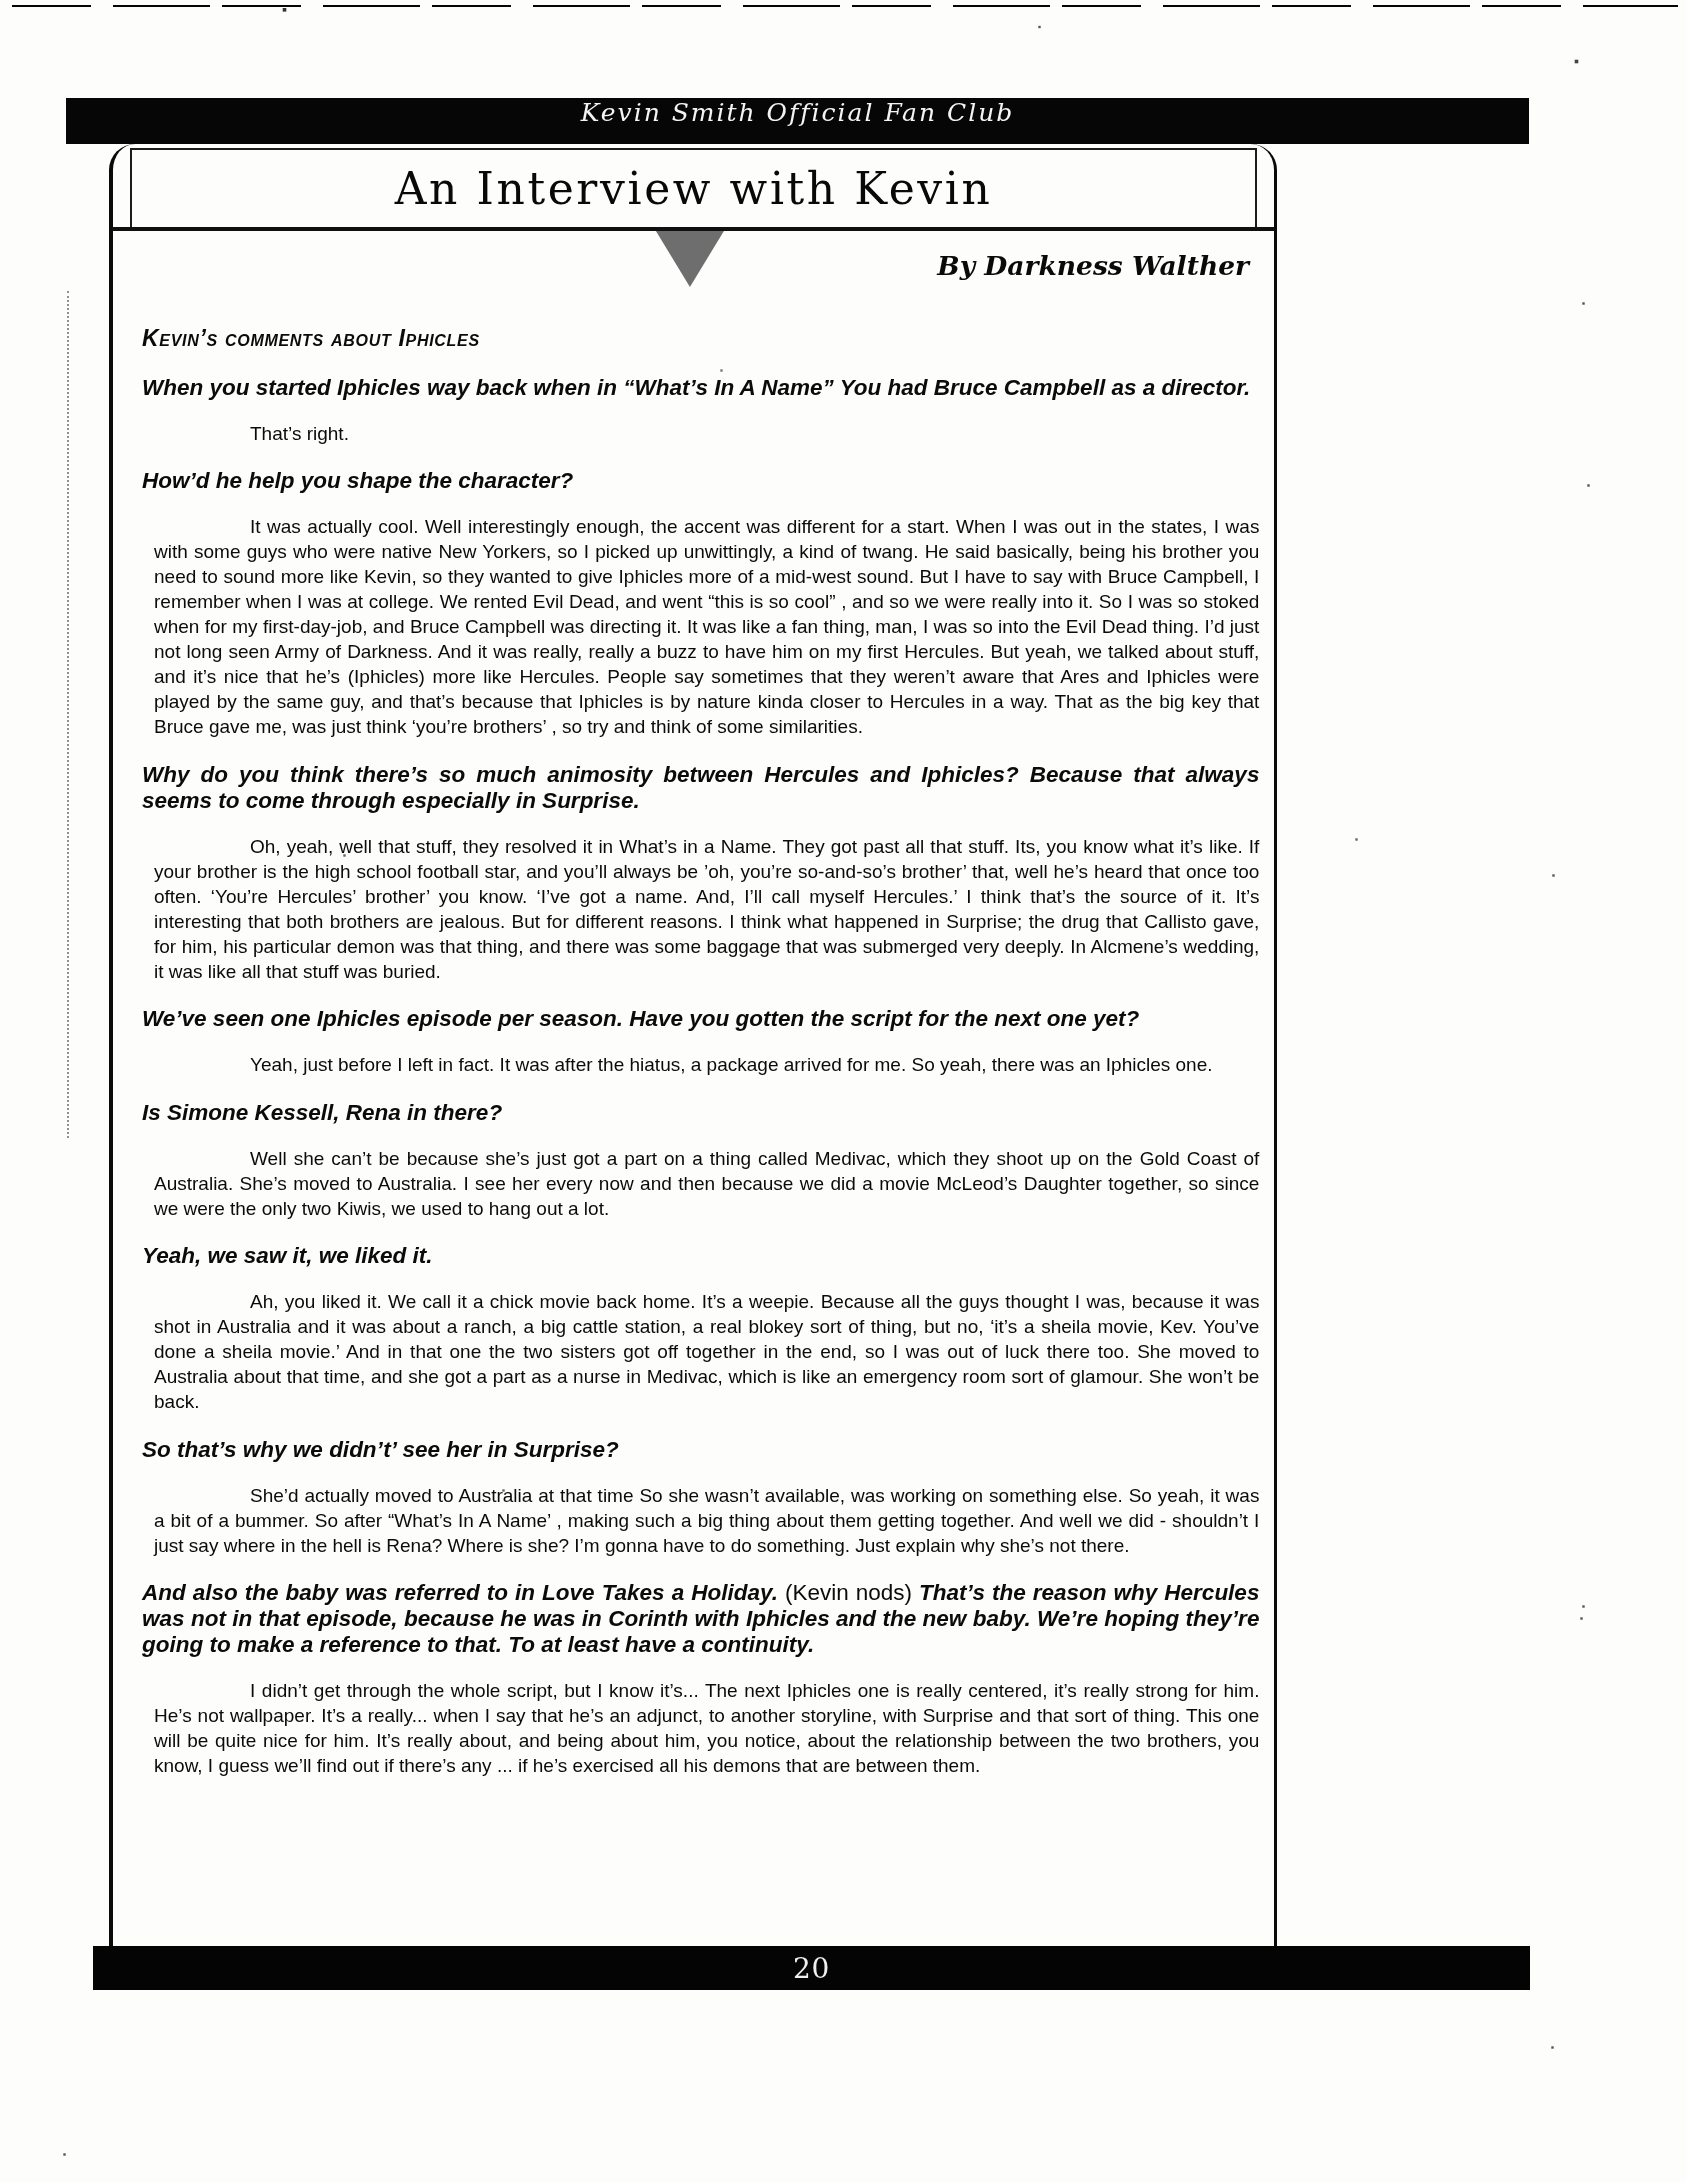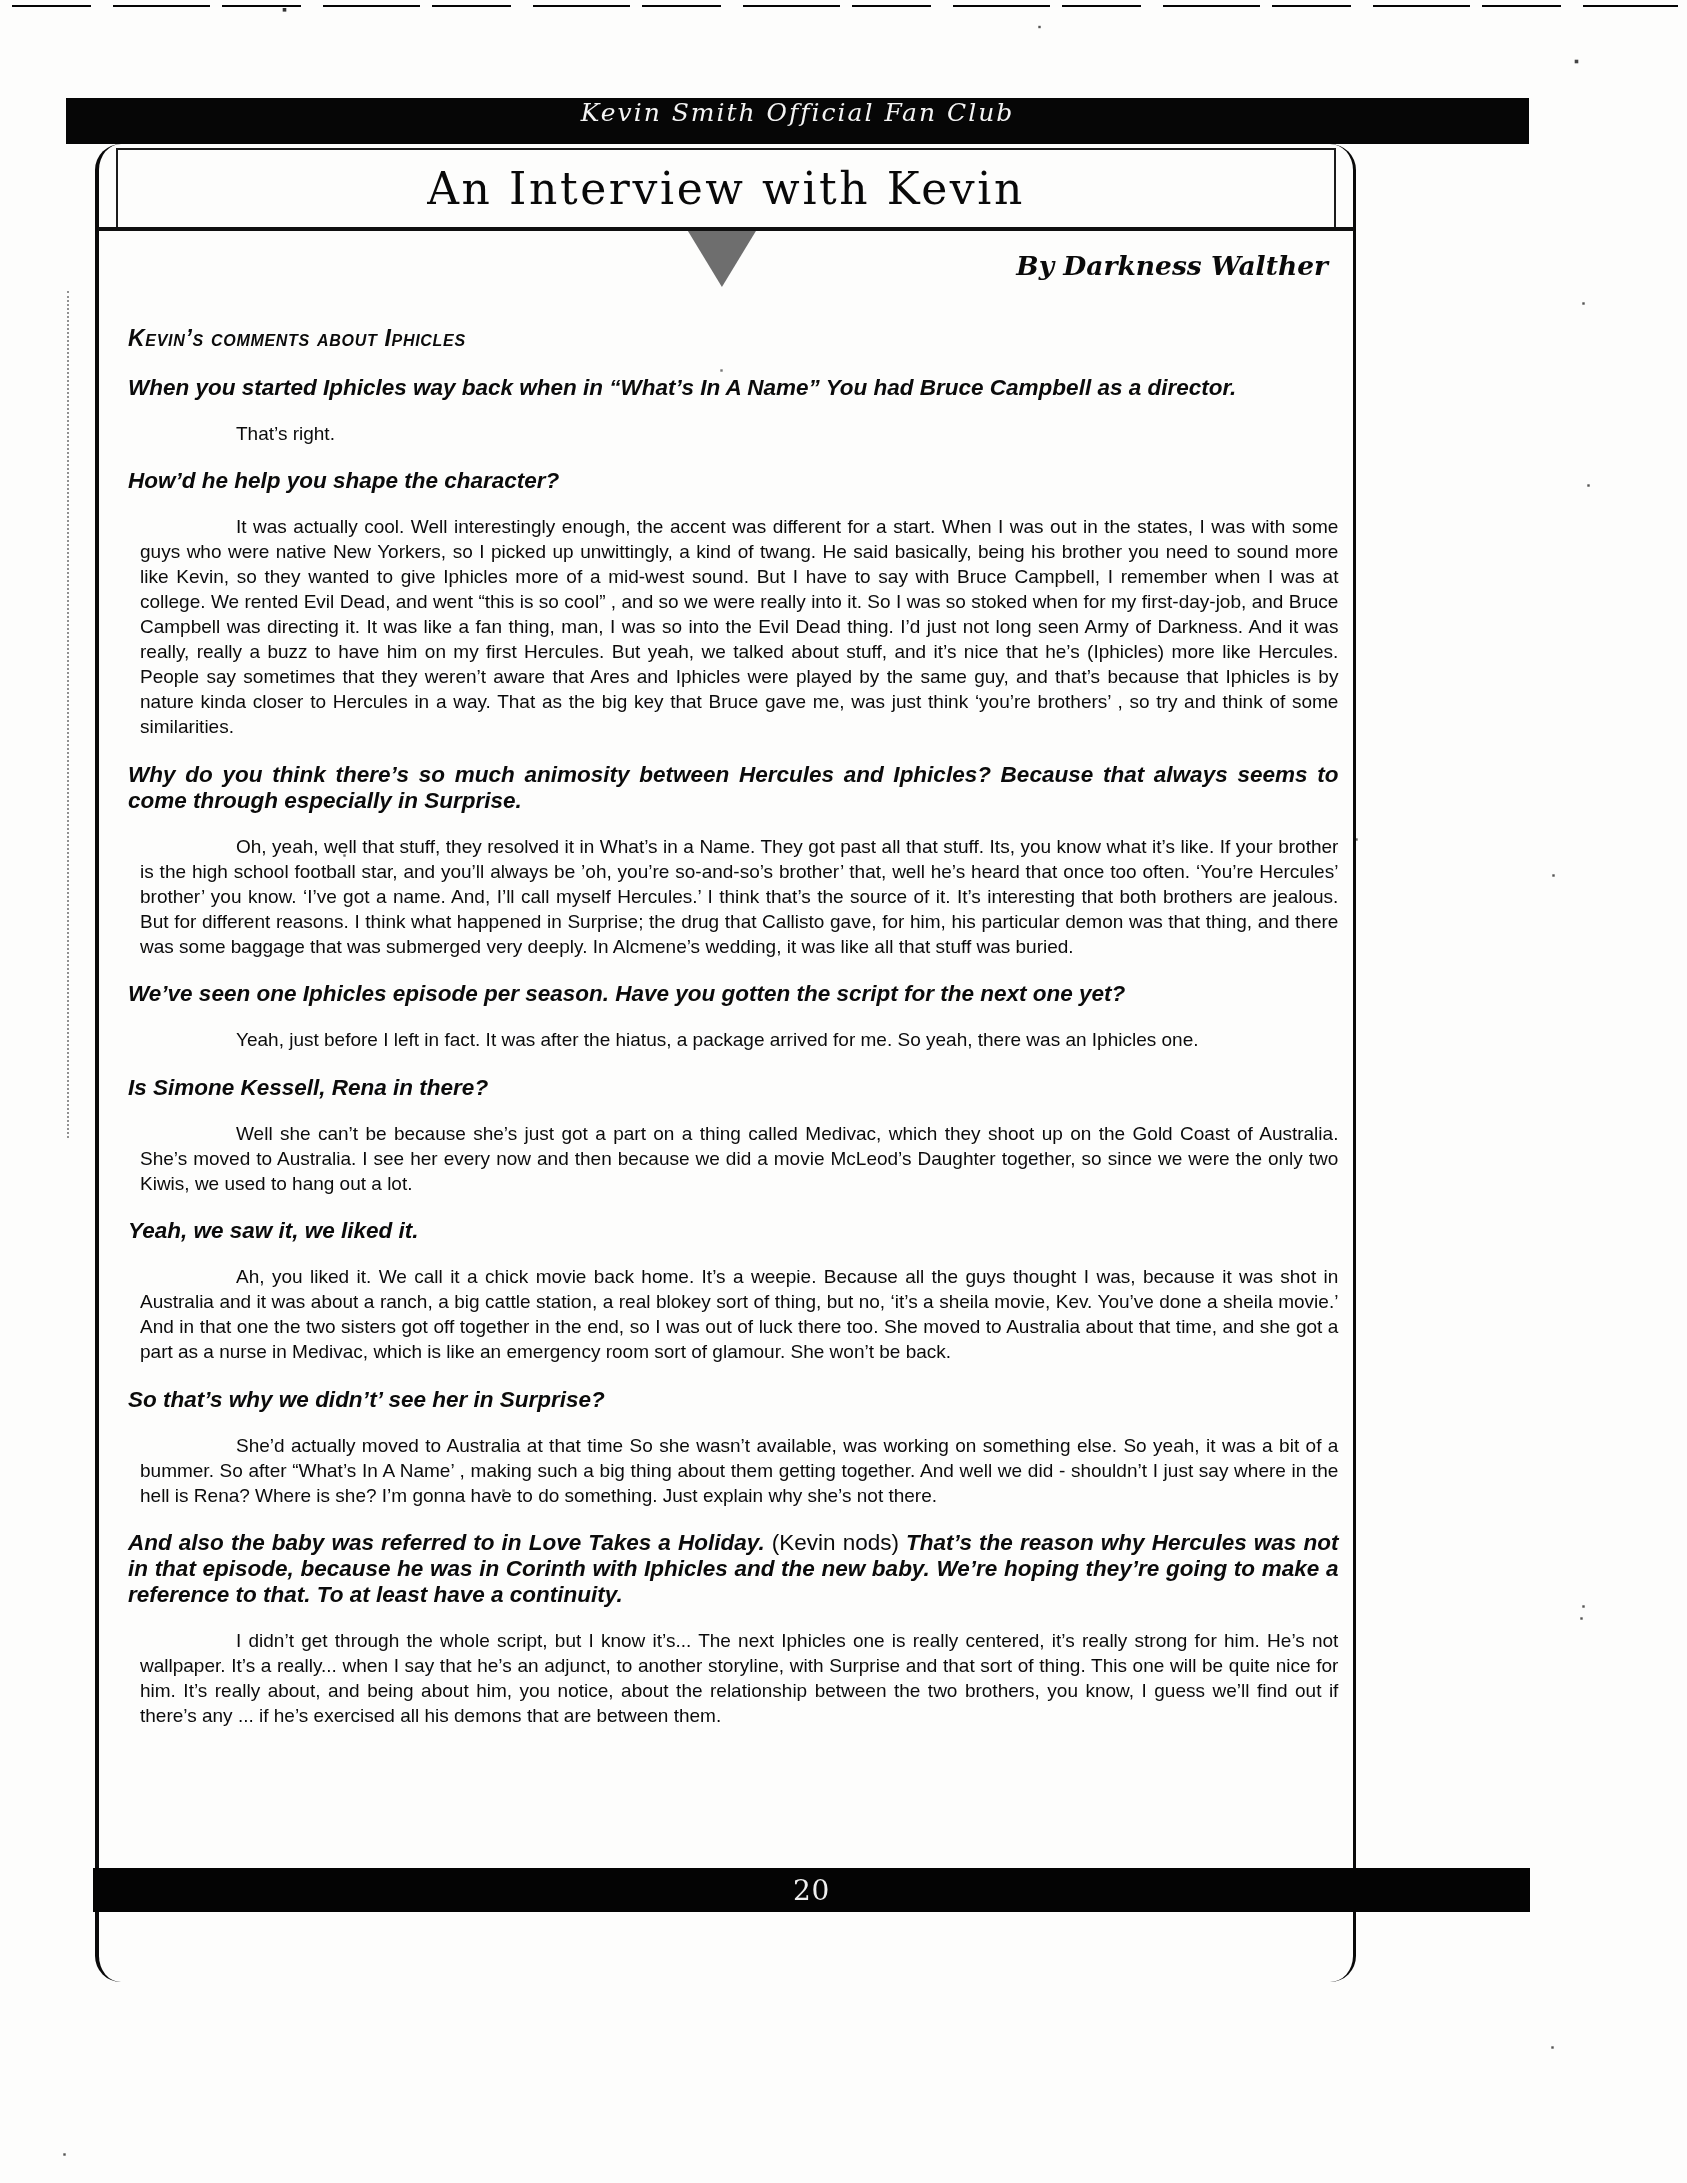--- a/index.html
+++ b/index.html
@@ -33,21 +33,21 @@
     position:absolute;left:66px;top:98px;width:1463px;height:46px;background:#060606;
     display:flex;align-items:flex-start;justify-content:center;
   }
   .header-bar span{
     color:#f4f4f4;font-family:"DejaVu Serif", serif;font-style:italic;
     font-size:25px;letter-spacing:2px;
   }
 
   
   .content-frame{
-    position:absolute;left:95px;top:144px;width:1261px;height:1838px;
+    position:absolute;left:109px;top:144px;width:1168px;height:1838px;
     border-left:4.6px solid #0a0a0a;border-right:3.3px solid #0a0a0a;
     box-sizing:border-box;background:transparent;border-radius:26px;
   }
   .title-box{
     margin:4px 17px 0 17px;height:79px;border:2.6px solid #1c1c1c;border-bottom:none;
     display:flex;align-items:center;justify-content:center;box-sizing:border-box;
   }
   .title-box h1{
     margin:0;font-family:"DejaVu Serif", serif;font-weight:normal;
     font-size:44px;letter-spacing:2.6px;color:#090909;
@@ -71,21 +71,21 @@
     margin:30px 0 0 0;font-size:23px;font-weight:bold;font-style:italic;
     font-variant:small-caps;letter-spacing:0.7px;
   }
   .question{margin:22.5px 0 0 0;font-size:22.5px;line-height:26px;text-align:justify;}
   .seg-q{font-weight:bold;font-style:italic;}
   .seg-plain{font-weight:normal;font-style:normal;}
   .answer{margin:20px 0 0 12px;font-size:19px;line-height:25px;text-align:justify;text-indent:96px;}
 
   
   .footer-bar{
-    position:absolute;left:93px;top:1868px;width:1437px;height:44px;background:#040404;
+    position:absolute;left:93px;top:1946px;width:1437px;height:44px;background:#040404;
     display:flex;align-items:center;justify-content:center;
   }
   .footer-bar span{
     color:#efefef;font-family:"DejaVu Serif", serif;font-size:28px;letter-spacing:0.7px;
   }
 </style>
 </head>
 <body>
 
 <div class="page">

